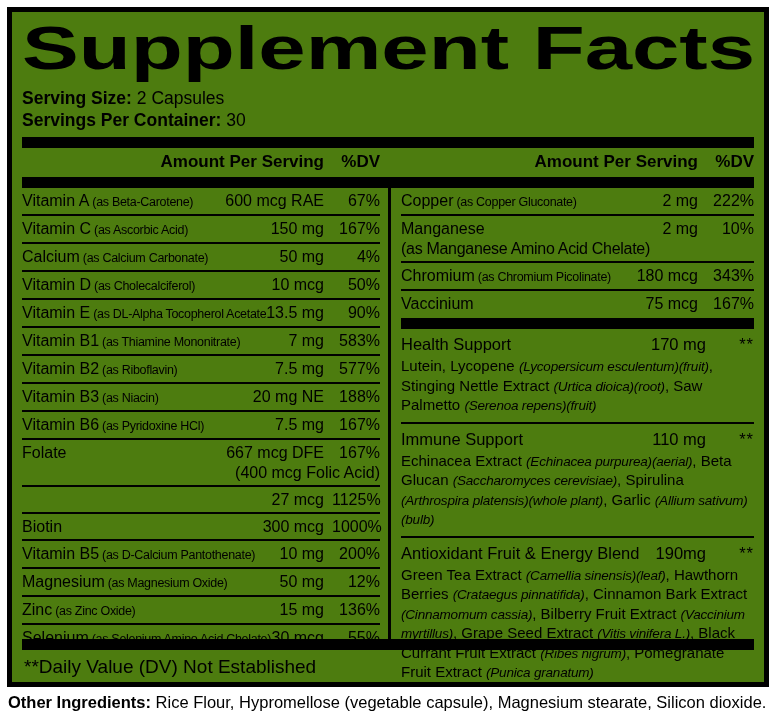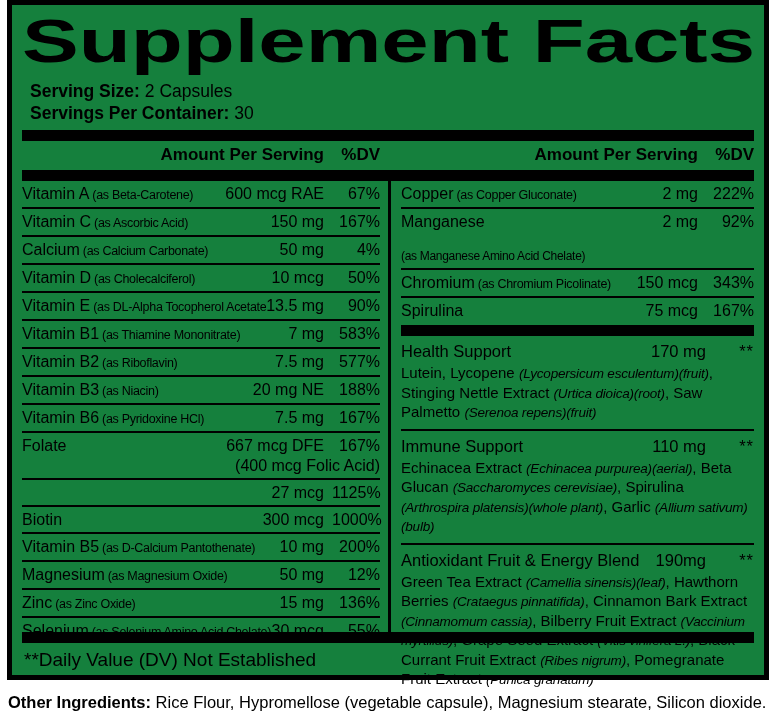--- a/index.html
+++ b/index.html
@@ -1,45 +1,45 @@
 <!DOCTYPE html>
 <html><head>
 <meta charset="utf-8">
 <style>
   html,body{margin:0;padding:0;}
   body{
     width:776px;height:720px;background:#ffffff;color:#000000;
     font-family:"Liberation Sans",sans-serif;position:relative;overflow:hidden;
   }
   .label{
-    box-sizing:border-box;position:absolute;left:7px;top:0;
+    box-sizing:border-box;position:absolute;left:7px;top:7px;
     width:762px;height:680px;border:5px solid #000;
-    padding:5px 10px 4px;display:flex;flex-direction:column;background:#15803d;
+    padding:5px 10px 4px;display:flex;flex-direction:column;background:#4d7c0f;
   }
   .title-wrap{margin:1px 0 0;}
   .title-text{font-weight:bold;font-family:"Liberation Sans",sans-serif;}
-  .serving{font-size:17.5px;line-height:22px;margin:1px 8px 6px;}
+  .serving{font-size:17.5px;line-height:22px;margin:1px 0 6px;}
   .b{font-weight:bold;}
   .bar{height:11px;background:#000;flex:none;}
   .hdr{display:flex;padding:4px 0 5px;}
   .hhalf{display:flex;align-items:baseline;justify-content:center;}
   .hhalf.left{width:358px;}
   .hhalf.right{flex:1;margin-left:21px;}
   .sp{flex:1;}
   .hamt{font-size:17px;font-weight:bold;}
   .hdv{width:48px;margin-left:8px;text-align:right;font-size:17px;font-weight:bold;}
   .cols{flex:1;display:flex;min-height:0;justify-content:space-between;}
   .colL{width:358px;display:flex;flex-direction:column;}
   .colR{flex:1;margin-left:8px;border-left:3px solid #000;padding-left:10px;display:flex;flex-direction:column;}
   .rrows{display:flex;flex-direction:column;}
   .row{display:flex;flex-wrap:wrap;align-items:flex-start;padding:4px 0 3px;font-size:16px;line-height:18px;}
   .row + .row{border-top:2.5px solid #000;}
   .nm{flex:1 1 0;min-width:0;white-space:nowrap;overflow:hidden;}
   .sub{font-size:12.5px;letter-spacing:-0.3px;margin-left:3px;}
-  .subb{display:block;font-size:12px;letter-spacing:-0.3px;margin-top:16px;white-space:nowrap;}
+  .subb{display:block;font-size:16px;letter-spacing:-0.3px;margin-top:2px;white-space:nowrap;}
   .amt{white-space:nowrap;margin-left:auto;}
   .dv{width:48px;margin-left:8px;text-align:right;white-space:nowrap;}
   .amt2{width:100%;text-align:right;margin-top:2px;}
   .bar.mid{margin:2px 0 0;}
   .blends{display:flex;flex-direction:column;flex:1;}
   .blend{padding:5px 0 6px;}
   .blend + .blend{border-top:2.5px solid #000;}
   .bh{display:flex;align-items:flex-start;font-size:16.5px;line-height:20px;}
   .bamt{margin-left:auto;white-space:nowrap;}
   .bdv{width:48px;text-align:right;letter-spacing:1px;}
@@ -189,31 +189,31 @@
       <div class="rrows">
           <div class="row">
     <div class="nm"><span class="n">Copper</span><span class="sub">(as Copper Gluconate)</span></div>
     <div class="amt">2 mg</div>
     <div class="dv">222%</div>
 
   </div>
           <div class="row">
     <div class="nm"><span class="n">Manganese</span><span class="subb">(as Manganese Amino Acid Chelate)</span></div>
     <div class="amt">2 mg</div>
-    <div class="dv">92%</div>
+    <div class="dv">10%</div>
 
   </div>
           <div class="row">
     <div class="nm"><span class="n">Chromium</span><span class="sub">(as Chromium Picolinate)</span></div>
-    <div class="amt">150 mcg</div>
+    <div class="amt">180 mcg</div>
     <div class="dv">343%</div>
 
   </div>
           <div class="row">
-    <div class="nm"><span class="n">Spirulina</span></div>
+    <div class="nm"><span class="n">Vaccinium</span></div>
     <div class="amt">75 mcg</div>
     <div class="dv">167%</div>
 
   </div>
         </div>
       <div class="bar mid"></div>
       <div class="blends">
           <div class="blend">
     <div class="bh">
       <span class="bn">Health Support</span>

